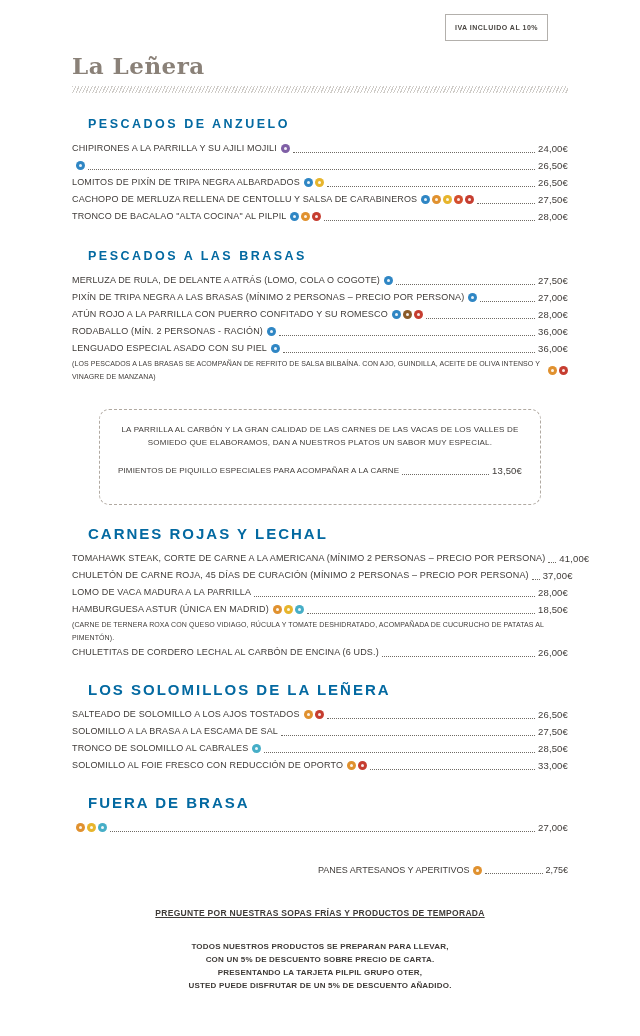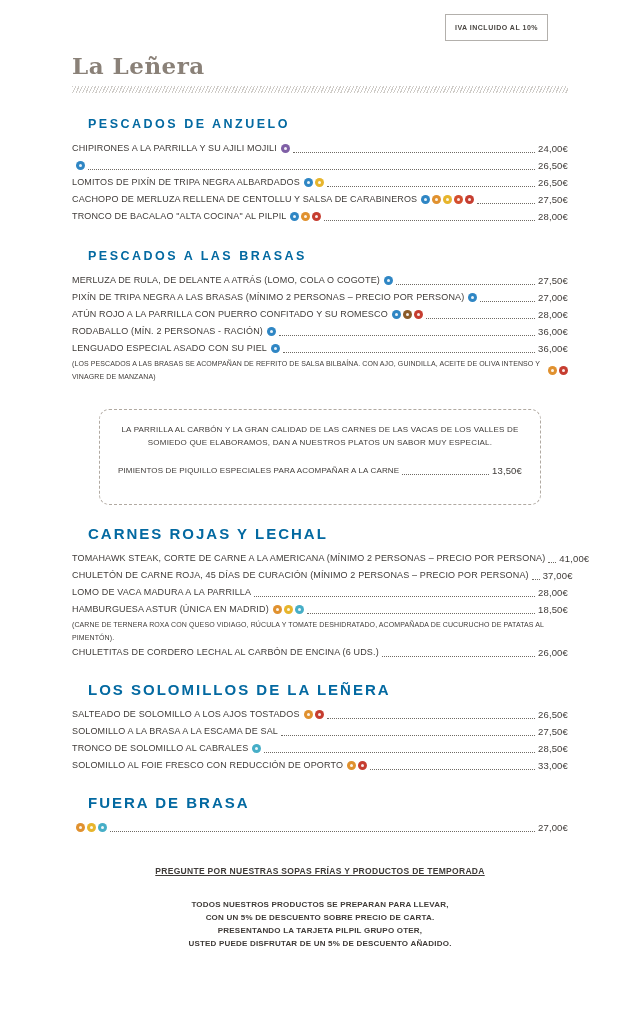--- a/index.html
+++ b/index.html
@@ -236,20 +236,30 @@
       <h3 class="sec-heading md">FUERA DE BRASA</h3>
       <div class="row">
         <span class="icons">
           <span class="al-icon sm" style="background: rgb(224, 145, 47);"></span>
           <span class="al-icon sm" style="background: rgb(231, 181, 44);"></span>
           <span class="al-icon sm" style="background: rgb(70, 174, 199);"></span>
         </span>
         <span class="leader"></span>
         <span class="price">27,00€</span>
       </div>
+      <div class="extra-right">
+        <div class="inner">
+          <span class="name">PANES ARTESANOS Y APERITIVOS</span>
+          <span class="icons">
+            <span class="al-icon sm" style="background: rgb(224, 145, 47);"></span>
+          </span>
+          <span class="leader"></span>
+          <span class="price">2,75€</span>
+        </div>
+      </div>
       <div class="center-underline">PREGUNTE POR NUESTRAS SOPAS FRÍAS Y PRODUCTOS DE TEMPORADA</div>
       <div class="center-block">
         <div>TODOS NUESTROS PRODUCTOS SE PREPARAN PARA LLEVAR,</div>
         <div>CON UN 5% DE DESCUENTO SOBRE PRECIO DE CARTA.</div>
         <div>PRESENTANDO LA TARJETA PILPIL GRUPO OTER,</div>
         <div>USTED PUEDE DISFRUTAR DE UN 5% DE DESCUENTO AÑADIDO.</div>
       </div>
     </div>
 
 </div>

